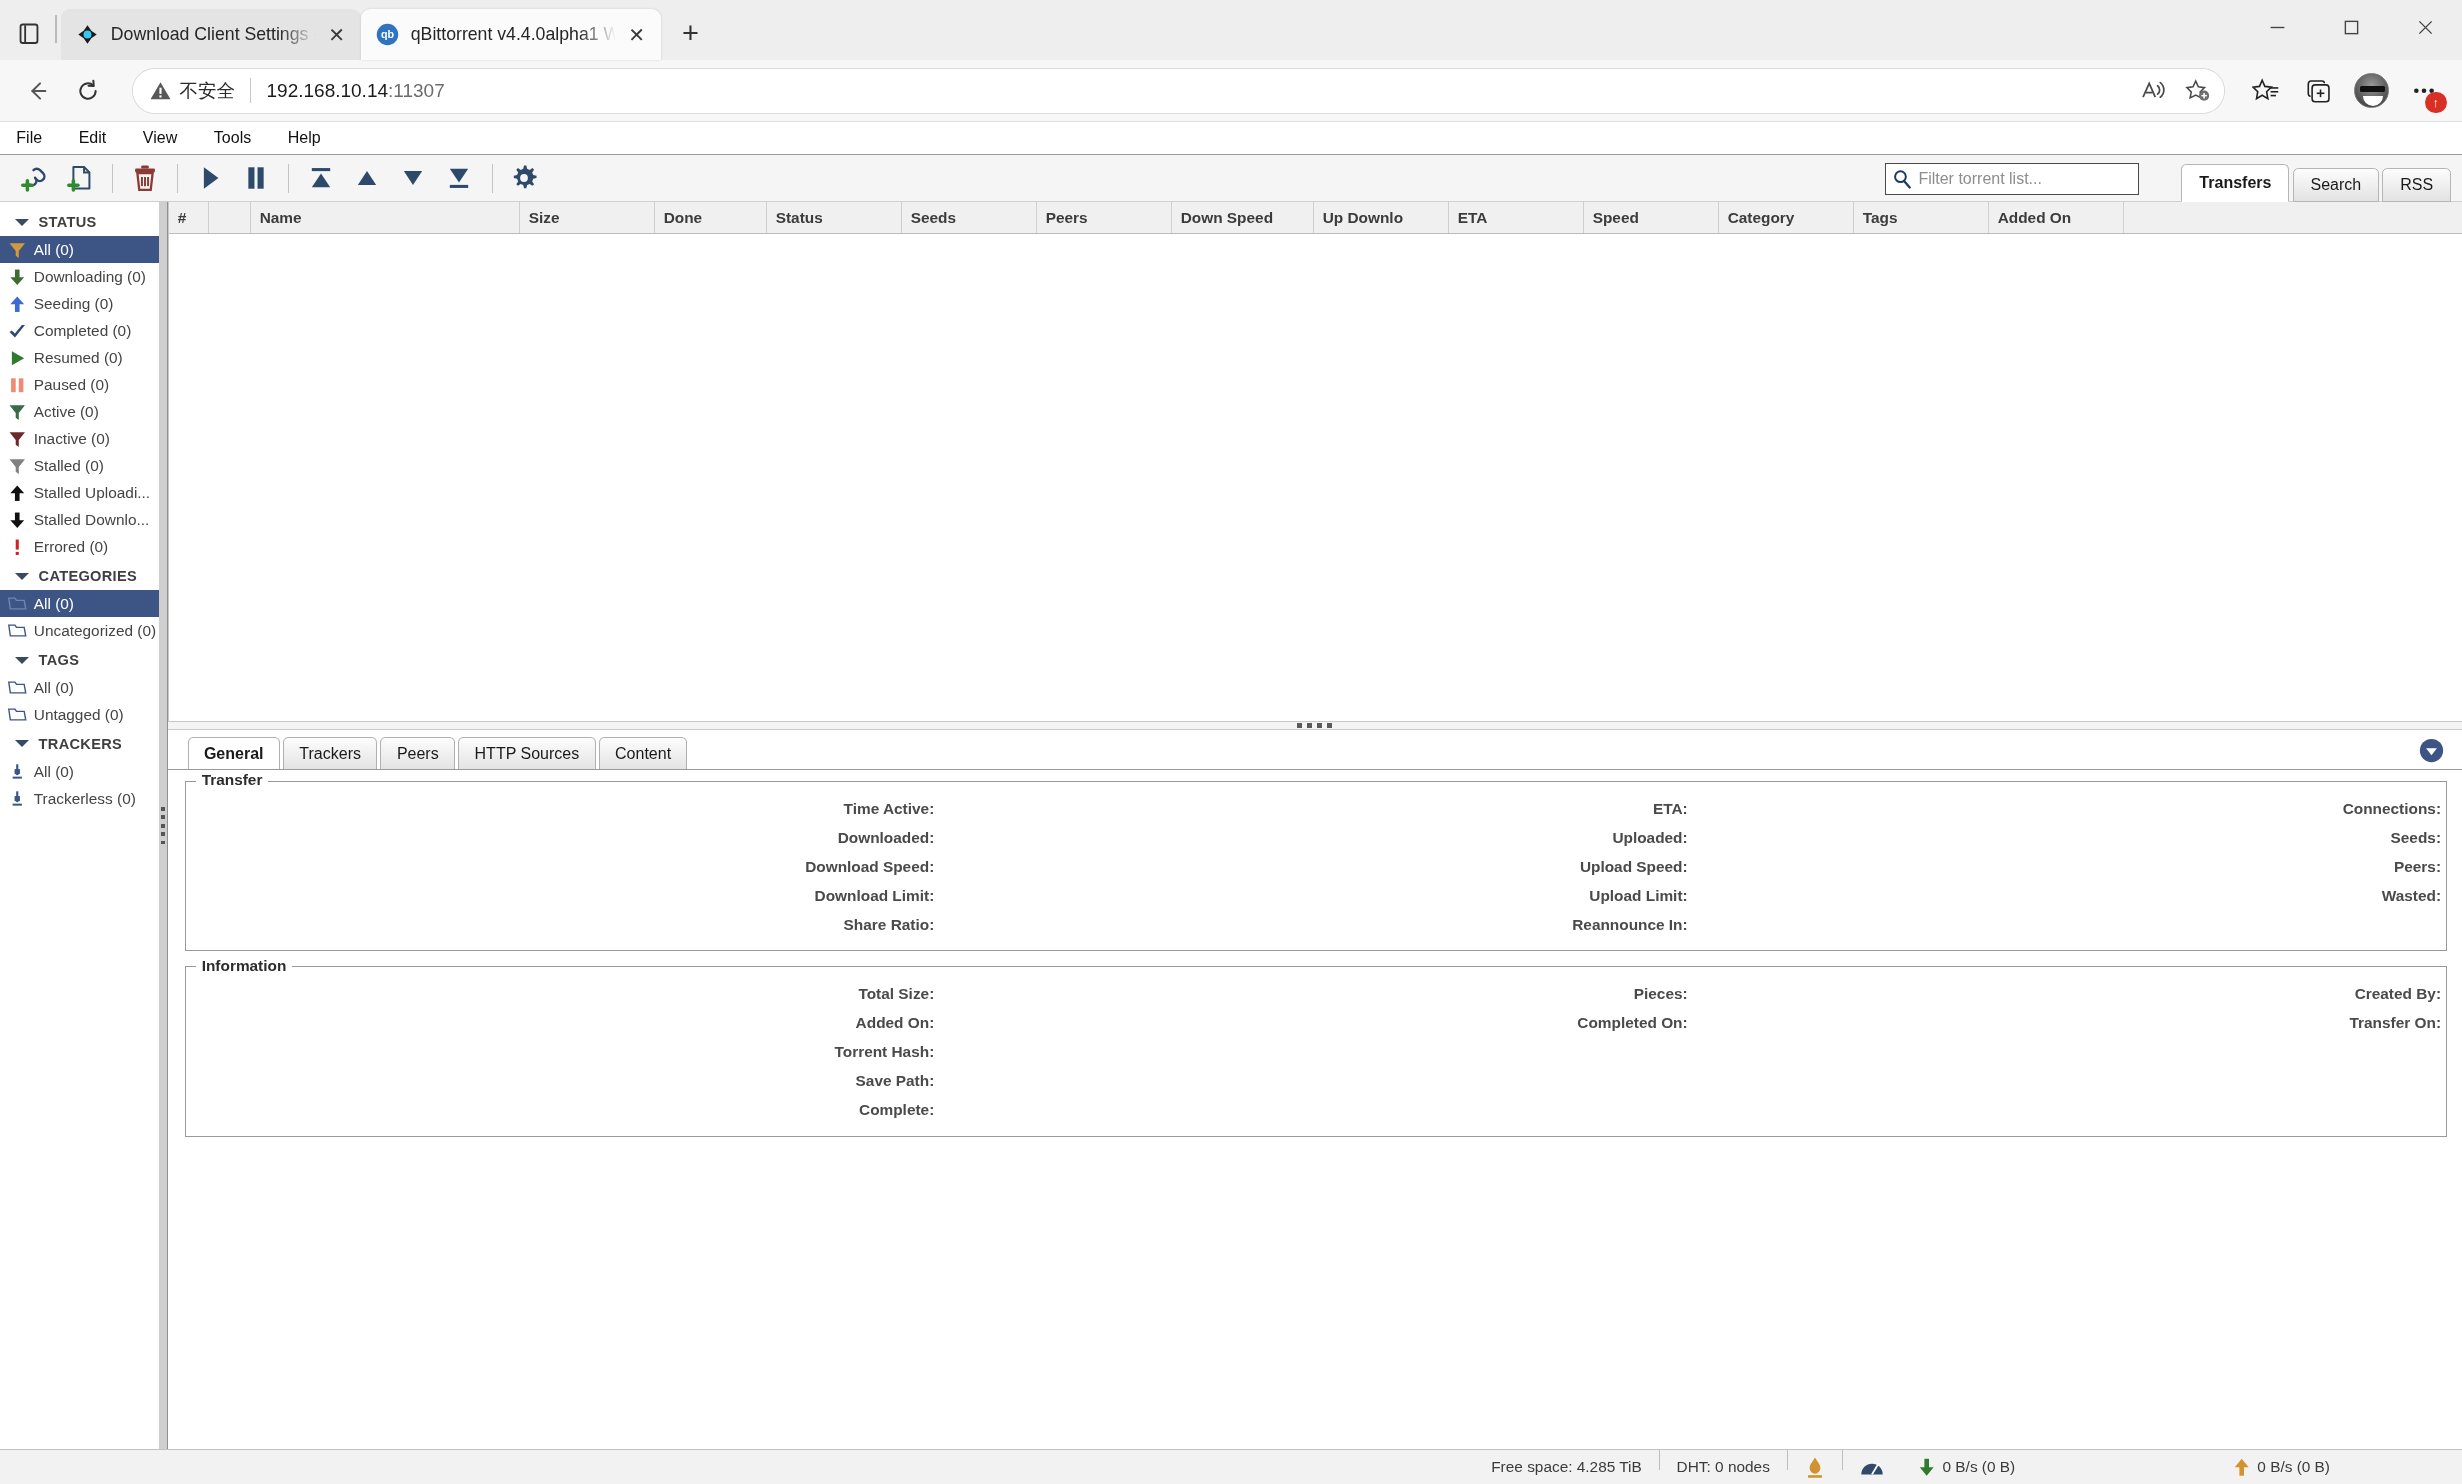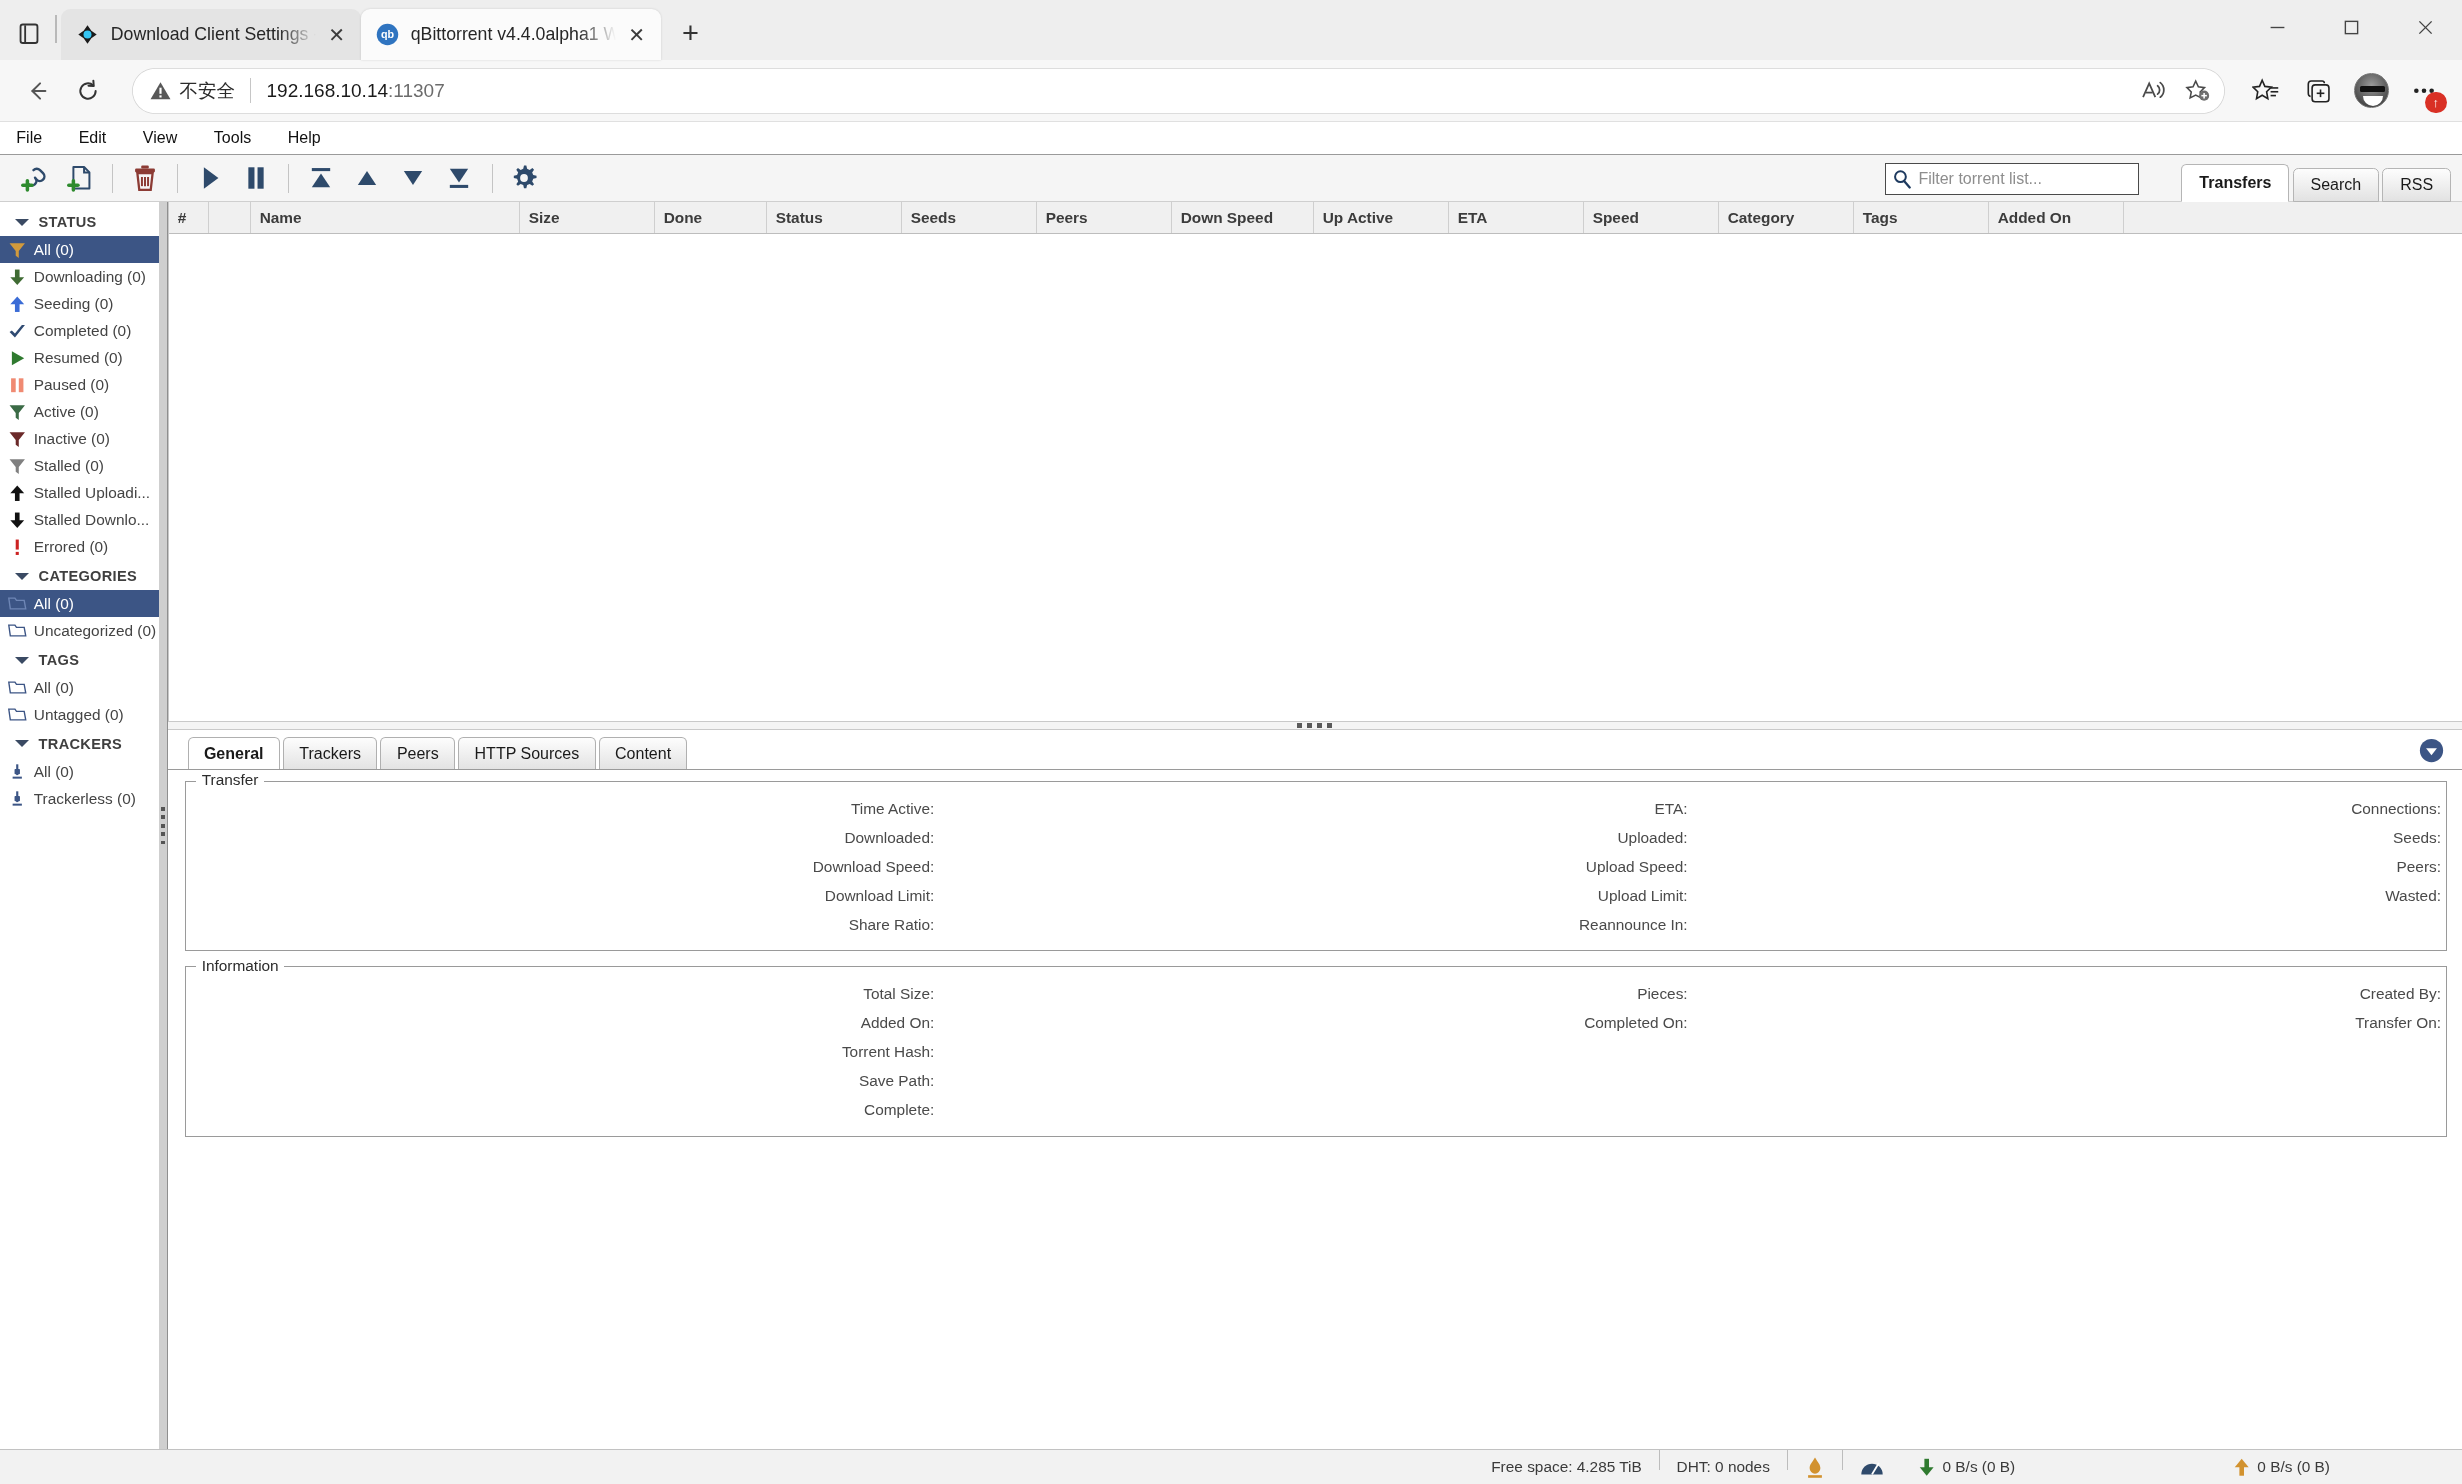--- a/index.html
+++ b/index.html
@@ -202,21 +202,21 @@
     height: 32px; padding: 0 15.4px; display: flex; align-items: center;
     font-size: 16px; color: #1a1a1a;
     border: 0.8px solid #b0b0b0; border-bottom: none;
     border-radius: 5.4px 5.4px 0 0;
     background: linear-gradient(#fdfdfd, #e3e3e3);
     margin-right: 3.1px;
   }
   .dtab.active { background: #fff; font-weight: bold; }
   .collapse-btn { position: absolute; right: 15.4px; top: 4.6px; width: 31px; height: 31px; }
 
-  .dcontent { flex: 1 1 auto; padding: 10.8px 15.4px 0 17px; overflow: hidden; }
+  .dcontent { flex: 1 1 auto; padding: 10.8px 15.4px 0 17px; overflow: hidden; font-weight: bold; }
   .fieldset {
     border: 0.8px solid #9a9a9a;
     margin-bottom: 15.4px;
     padding: 12.3px 0 10.8px 0;
     position: relative;
   }
   .legend {
     position: absolute; top: -10.8px; left: 10.8px;
     background: #fff; padding: 0 5.4px;
     font-size: 15.4px; color: #2c2c2c;
@@ -662,21 +662,21 @@
           <div class="thead">
             <div class="th" style="width:40px">#</div>
             <div class="th" style="width:42px"></div>
             <div class="th" style="width:269px">Name</div>
             <div class="th" style="width:135px">Size</div>
             <div class="th" style="width:112px">Done</div>
             <div class="th" style="width:135px">Status</div>
             <div class="th" style="width:135px">Seeds</div>
             <div class="th" style="width:135px">Peers</div>
             <div class="th" style="width:142px">Down Speed</div>
-            <div class="th" style="width:135px">Up Active</div>
+            <div class="th" style="width:135px">Up Downlo</div>
             <div class="th" style="width:135px">ETA</div>
             <div class="th" style="width:135px">Speed</div>
             <div class="th" style="width:135px">Category</div>
             <div class="th" style="width:135px">Tags</div>
             <div class="th" style="width:135px">Added On</div>
           </div>
           <div class="tbody"></div>
         </div>
 
         <div class="hsplit">

